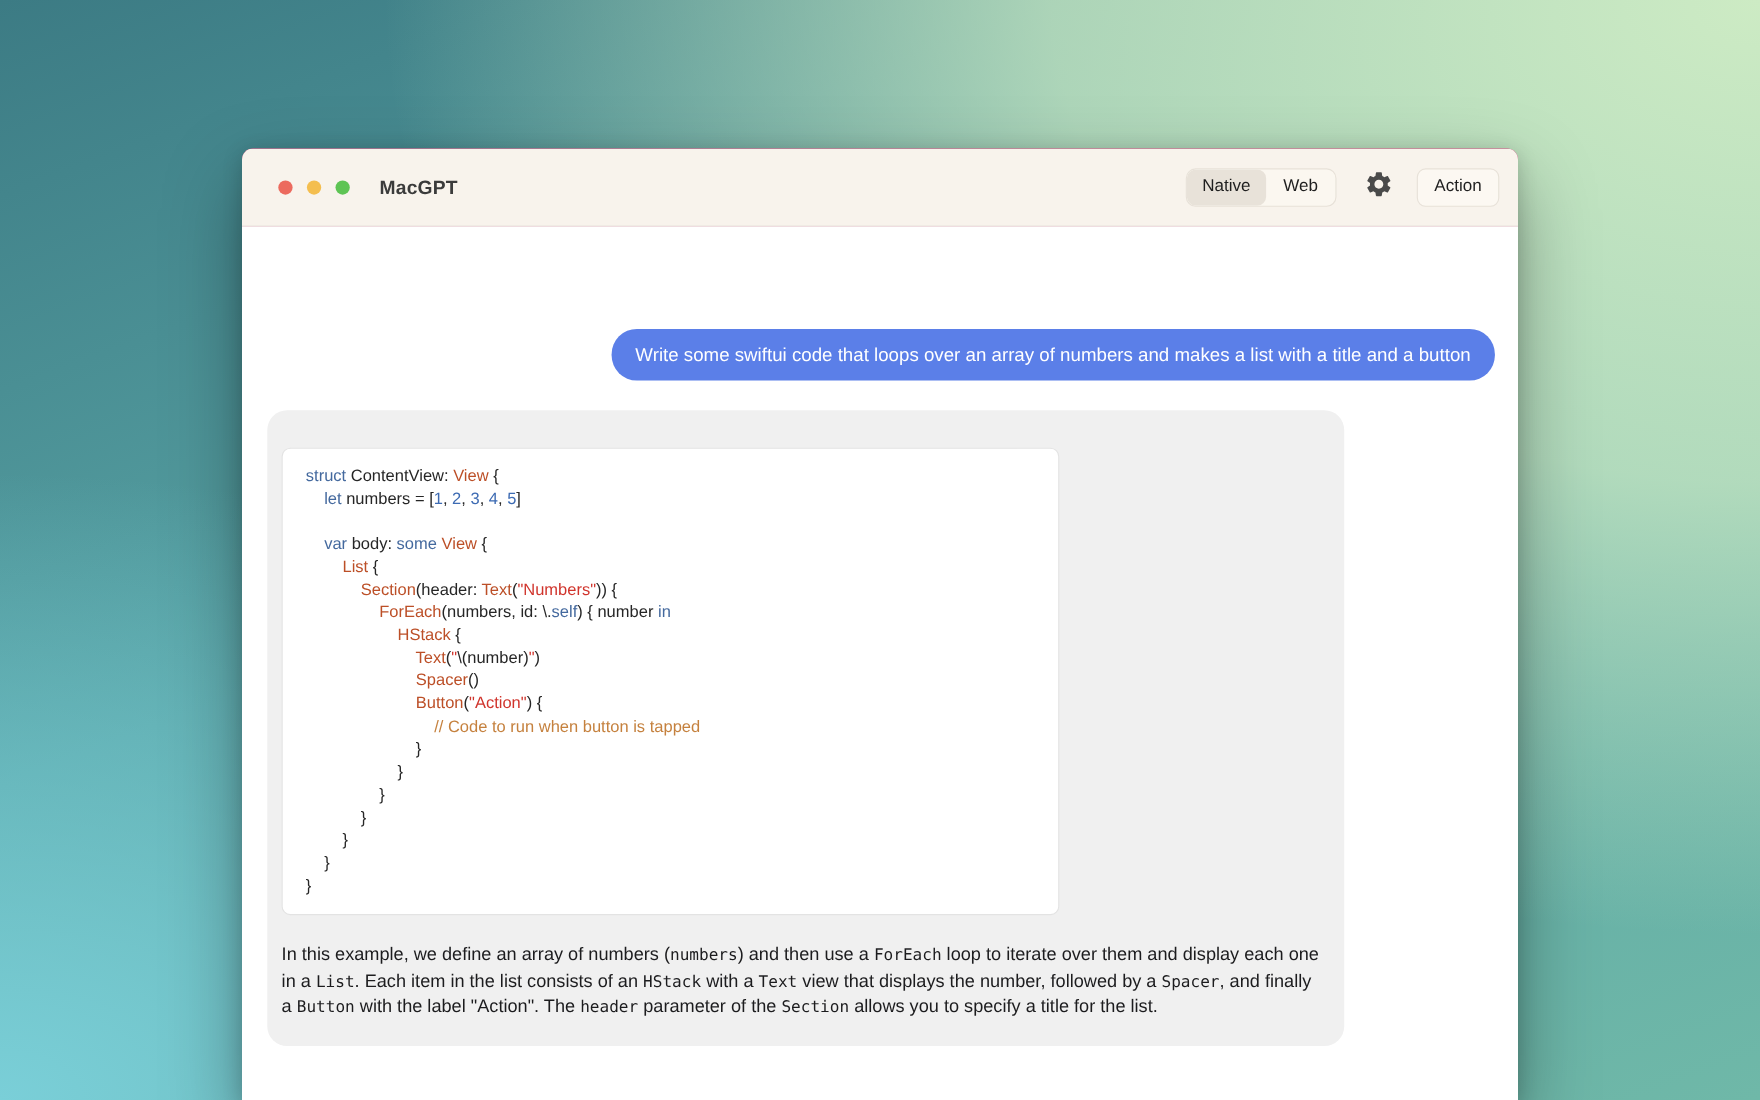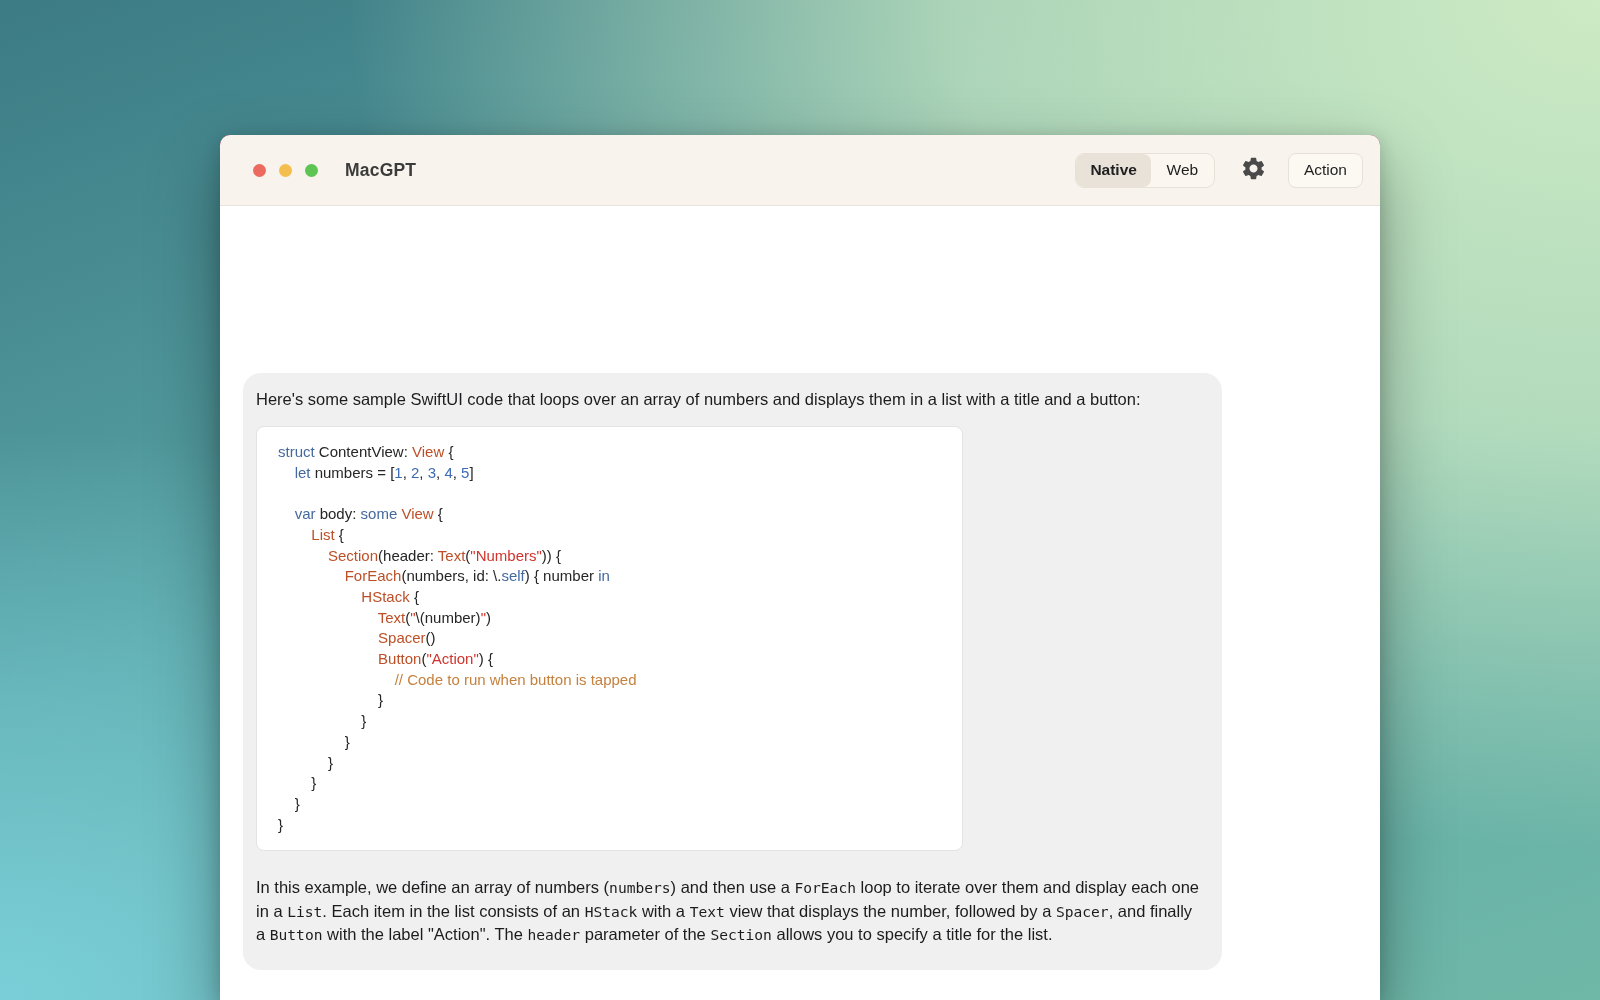--- a/index.html
+++ b/index.html
@@ -54,21 +54,21 @@
     padding: 0 14px;
     height: 100%;
     display: flex; align-items: center; justify-content: center;
     font-size: 15.5px;
     color: #1F1F1F;
     border: none;
     background: transparent;
     font-family: inherit;
     cursor: default;
   }
-  .segment.selected { background: #E8E2D9; border-radius: 8px; font-weight: bold; }
+  .segment.selected { background: #E8E2D9; border-radius: 8px; }
   .gear-wrap { margin: 0 21px 0 25px; display: flex; align-items: center; }
   .clear-btn {
     height: 35px;
     padding: 0 15px;
     background: #FCF8F2;
     border: 1px solid #E7E1D8;
     border-radius: 8px;
     font-size: 15.5px;
     color: #1F1F1F;
     font-family: inherit;
@@ -145,20 +145,22 @@
           <svg width="27" height="27" viewBox="0 0 24 24" fill="#4A4A4A" aria-hidden="true">
             <path d="M19.14,12.94c0.04-0.3,0.06-0.61,0.06-0.94c0-0.32-0.02-0.64-0.07-0.94l2.03-1.58c0.18-0.14,0.23-0.41,0.12-0.61 l-1.92-3.32c-0.12-0.22-0.37-0.29-0.59-0.22l-2.39,0.96c-0.5-0.38-1.03-0.7-1.62-0.94L14.4,2.81c-0.04-0.24-0.24-0.41-0.48-0.41 h-3.84c-0.24,0-0.43,0.17-0.47,0.41L9.25,5.35C8.66,5.59,8.12,5.92,7.63,6.29L5.24,5.33c-0.22-0.08-0.47,0-0.59,0.22L2.74,8.87 C2.62,9.08,2.66,9.34,2.86,9.48l2.03,1.58C4.84,11.36,4.8,11.69,4.8,12s0.02,0.64,0.07,0.94l-2.03,1.58 c-0.18,0.14-0.23,0.41-0.12,0.61l1.92,3.32c0.12,0.22,0.37,0.29,0.59,0.22l2.39-0.96c0.5,0.38,1.03,0.7,1.62,0.94l0.36,2.54 c0.05,0.24,0.24,0.41,0.48,0.41h3.84c0.24,0,0.44-0.17,0.47-0.41l0.36-2.54c0.59-0.24,1.13-0.56,1.62-0.94l2.39,0.96 c0.22,0.08,0.47,0,0.59-0.22l1.92-3.32c0.12-0.22,0.07-0.47-0.12-0.61L19.14,12.94z M12,15.6c-1.98,0-3.6-1.62-3.6-3.6 s1.62-3.6,3.6-3.6s3.6,1.62,3.6,3.6S13.98,15.6,12,15.6z"></path>
           </svg>
         </span>
       </div>
       <button class="clear-btn">Action</button>
     </div>
   </div>
 
   <div class="content">
+    <div class="user-row">
+      <div class="user-bubble">Write some swiftui code that loops over an array of numbers and makes a list with a title and a button</div>
+    </div>
 
     <div class="assistant-bubble">
-      <div class="intro">Here's some sample SwiftUI code that loops over an array of numbers and displays them in a list with a title and a button:</div>
       <div class="code-block" id="code-block"><div class="code-line"><span style="color: rgb(68, 105, 158);">struct</span><span style="color: rgb(38, 38, 38);"> ContentView: </span><span style="color: rgb(188, 79, 39);">View</span><span style="color: rgb(38, 38, 38);"> {</span></div><div class="code-line"><span style="color: rgb(38, 38, 38);">    </span><span style="color: rgb(68, 105, 158);">let</span><span style="color: rgb(38, 38, 38);"> numbers = [</span><span style="color: rgb(61, 107, 179);">1</span><span style="color: rgb(38, 38, 38);">, </span><span style="color: rgb(61, 107, 179);">2</span><span style="color: rgb(38, 38, 38);">, </span><span style="color: rgb(61, 107, 179);">3</span><span style="color: rgb(38, 38, 38);">, </span><span style="color: rgb(61, 107, 179);">4</span><span style="color: rgb(38, 38, 38);">, </span><span style="color: rgb(61, 107, 179);">5</span><span style="color: rgb(38, 38, 38);">]</span></div><div class="code-line">&nbsp;</div><div class="code-line"><span style="color: rgb(38, 38, 38);">    </span><span style="color: rgb(68, 105, 158);">var</span><span style="color: rgb(38, 38, 38);"> body: </span><span style="color: rgb(68, 105, 158);">some</span><span style="color: rgb(38, 38, 38);"> </span><span style="color: rgb(188, 79, 39);">View</span><span style="color: rgb(38, 38, 38);"> {</span></div><div class="code-line"><span style="color: rgb(38, 38, 38);">        </span><span style="color: rgb(188, 79, 39);">List</span><span style="color: rgb(38, 38, 38);"> {</span></div><div class="code-line"><span style="color: rgb(38, 38, 38);">            </span><span style="color: rgb(188, 79, 39);">Section</span><span style="color: rgb(38, 38, 38);">(header: </span><span style="color: rgb(188, 79, 39);">Text</span><span style="color: rgb(38, 38, 38);">(</span><span style="color: rgb(208, 52, 44);">"Numbers"</span><span style="color: rgb(38, 38, 38);">)) {</span></div><div class="code-line"><span style="color: rgb(38, 38, 38);">                </span><span style="color: rgb(188, 79, 39);">ForEach</span><span style="color: rgb(38, 38, 38);">(numbers, id: \.</span><span style="color: rgb(68, 105, 158);">self</span><span style="color: rgb(38, 38, 38);">) { number </span><span style="color: rgb(68, 105, 158);">in</span></div><div class="code-line"><span style="color: rgb(38, 38, 38);">                    </span><span style="color: rgb(188, 79, 39);">HStack</span><span style="color: rgb(38, 38, 38);"> {</span></div><div class="code-line"><span style="color: rgb(38, 38, 38);">                        </span><span style="color: rgb(188, 79, 39);">Text</span><span style="color: rgb(38, 38, 38);">(</span><span style="color: rgb(208, 52, 44);">"</span><span style="color: rgb(38, 38, 38);">\(number)</span><span style="color: rgb(208, 52, 44);">"</span><span style="color: rgb(38, 38, 38);">)</span></div><div class="code-line"><span style="color: rgb(38, 38, 38);">                        </span><span style="color: rgb(188, 79, 39);">Spacer</span><span style="color: rgb(38, 38, 38);">()</span></div><div class="code-line"><span style="color: rgb(38, 38, 38);">                        </span><span style="color: rgb(188, 79, 39);">Button</span><span style="color: rgb(38, 38, 38);">(</span><span style="color: rgb(208, 52, 44);">"Action"</span><span style="color: rgb(38, 38, 38);">) {</span></div><div class="code-line"><span style="color: rgb(197, 129, 62);">                            // Code to run when button is tapped</span></div><div class="code-line"><span style="color: rgb(38, 38, 38);">                        }</span></div><div class="code-line"><span style="color: rgb(38, 38, 38);">                    }</span></div><div class="code-line"><span style="color: rgb(38, 38, 38);">                }</span></div><div class="code-line"><span style="color: rgb(38, 38, 38);">            }</span></div><div class="code-line"><span style="color: rgb(38, 38, 38);">        }</span></div><div class="code-line"><span style="color: rgb(38, 38, 38);">    }</span></div><div class="code-line"><span style="color: rgb(38, 38, 38);">}</span></div></div>
       <div class="explanation" id="explanation"><span>In this example, we define an array of numbers (</span><span class="mono">numbers</span><span>) and then use a </span><span class="mono">ForEach</span><span> loop to iterate over them and display each one in a </span><span class="mono">List</span><span>. Each item in the list consists of an </span><span class="mono">HStack</span><span> with a </span><span class="mono">Text</span><span> view that displays the number, followed by a </span><span class="mono">Spacer</span><span>, and finally a </span><span class="mono">Button</span><span> with the label "Action". The </span><span class="mono">header</span><span> parameter of the </span><span class="mono">Section</span><span> allows you to specify a title for the list.</span></div>
     </div>
   </div>
 </div>
 
 </body></html>

